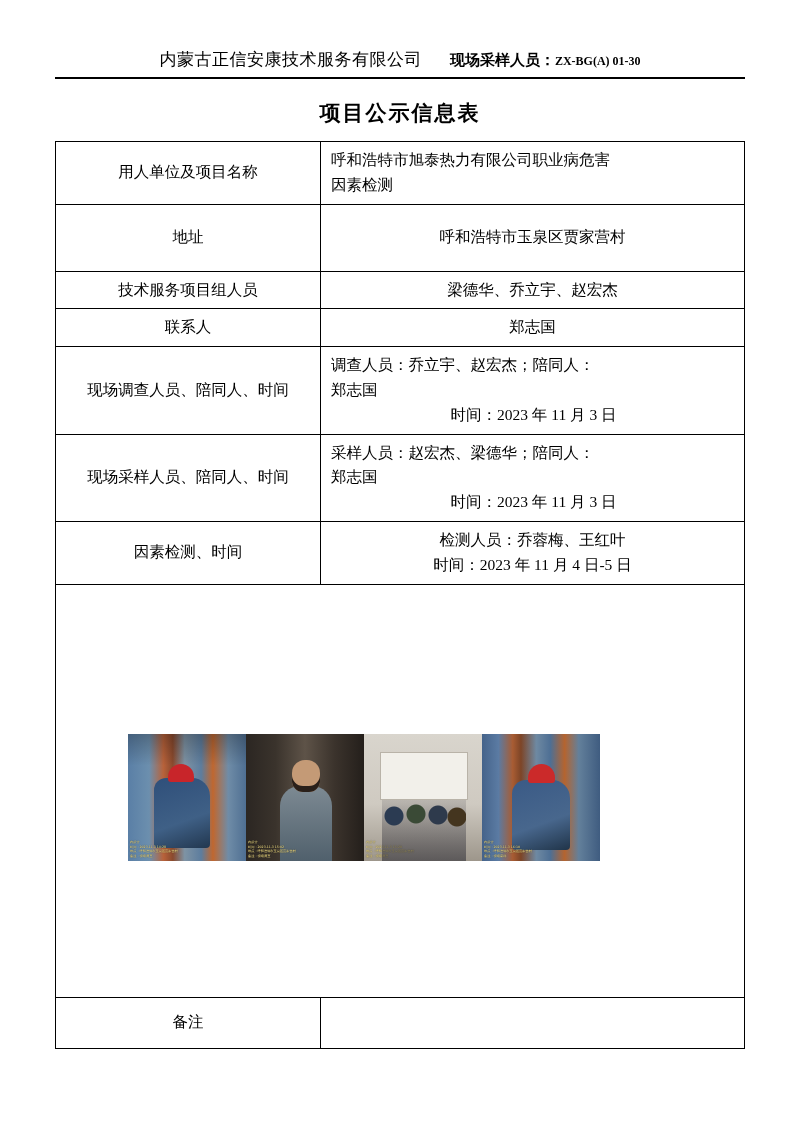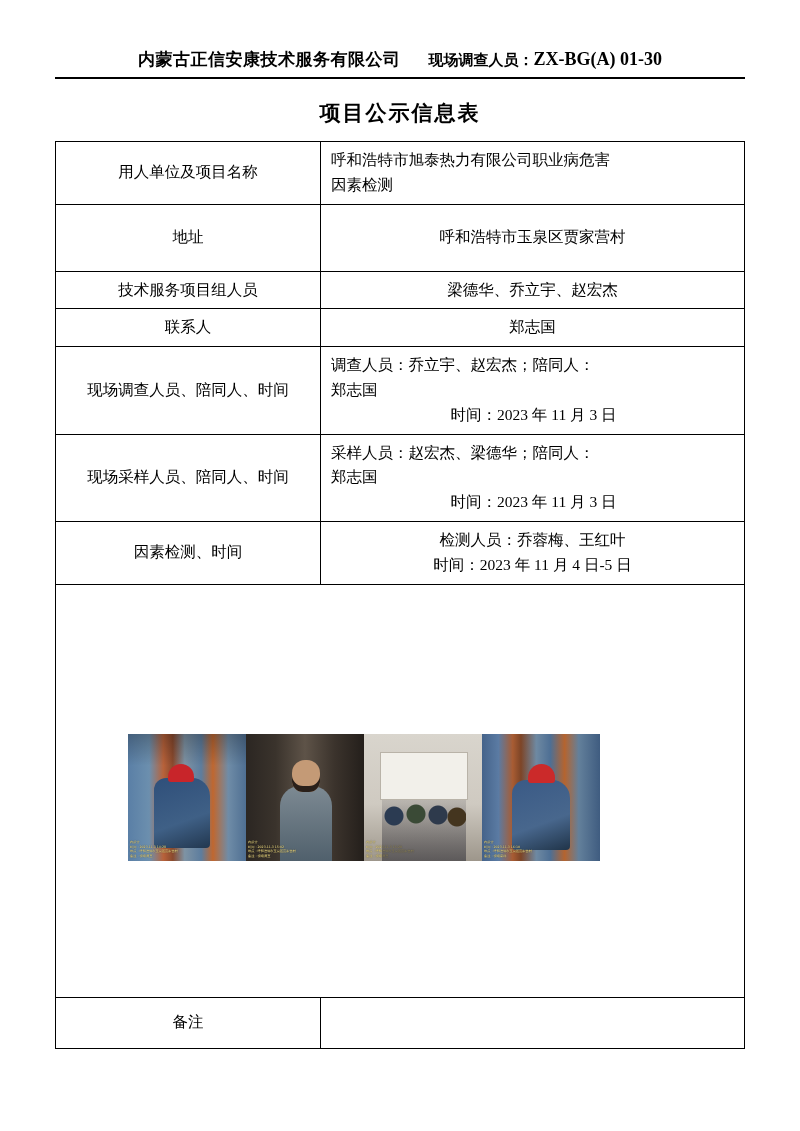--- a/index.html
+++ b/index.html
@@ -28,30 +28,30 @@
     margin-top: 48px;
     display: flex;
     align-items: baseline;
     justify-content: center;
     border-bottom: 2px solid #000;
     padding-bottom: 6px;
     white-space: nowrap;
   }
   .doc-header .company {
     font-size: 17px;
-    font-weight: bold;
+    font-weight: normal;
     letter-spacing: 0.5px;
   }
   .doc-header .ctrl-label {
     font-size: 15px;
     font-weight: bold;
     margin-left: 28px;
   }
   .doc-header .ctrl-no {
-    font-size: 18px;
+    font-size: 12px;
     font-weight: bold;
   }
 
   
   .doc-title {
     text-align: center;
     font-size: 21px;
     font-weight: bold;
     margin-top: 20px;
     margin-bottom: 14px;
@@ -227,21 +227,21 @@
     width: 12%;
   }
 </style>
 </head>
 <body>
 
 <div class="page">
 
   <div class="doc-header">
     <span class="company">内蒙古正信安康技术服务有限公司</span>
-    <span class="ctrl-label">现场调查人员：</span>
+    <span class="ctrl-label">现场采样人员：</span>
     <span class="ctrl-no">ZX-BG(A) 01-30</span>
   </div>
 
   <div class="doc-title">项目公示信息表</div>
 
   <table class="info">
     <tbody>
 
       <tr>
         <td class="label">用人单位及项目名称</td>

